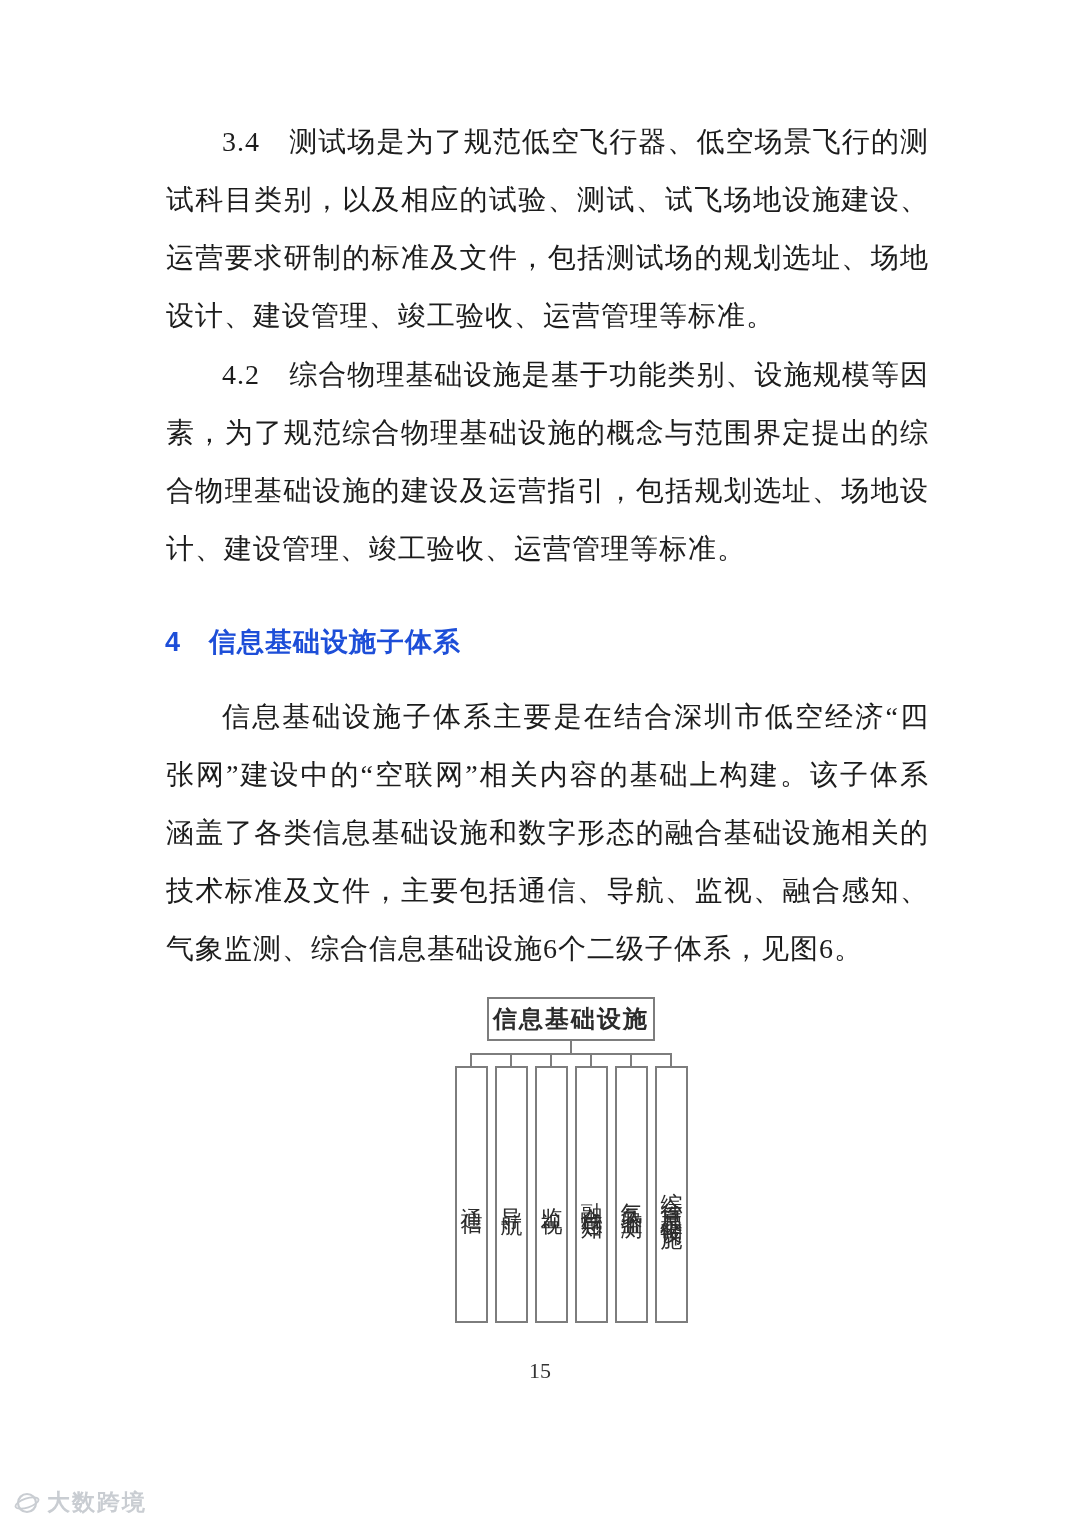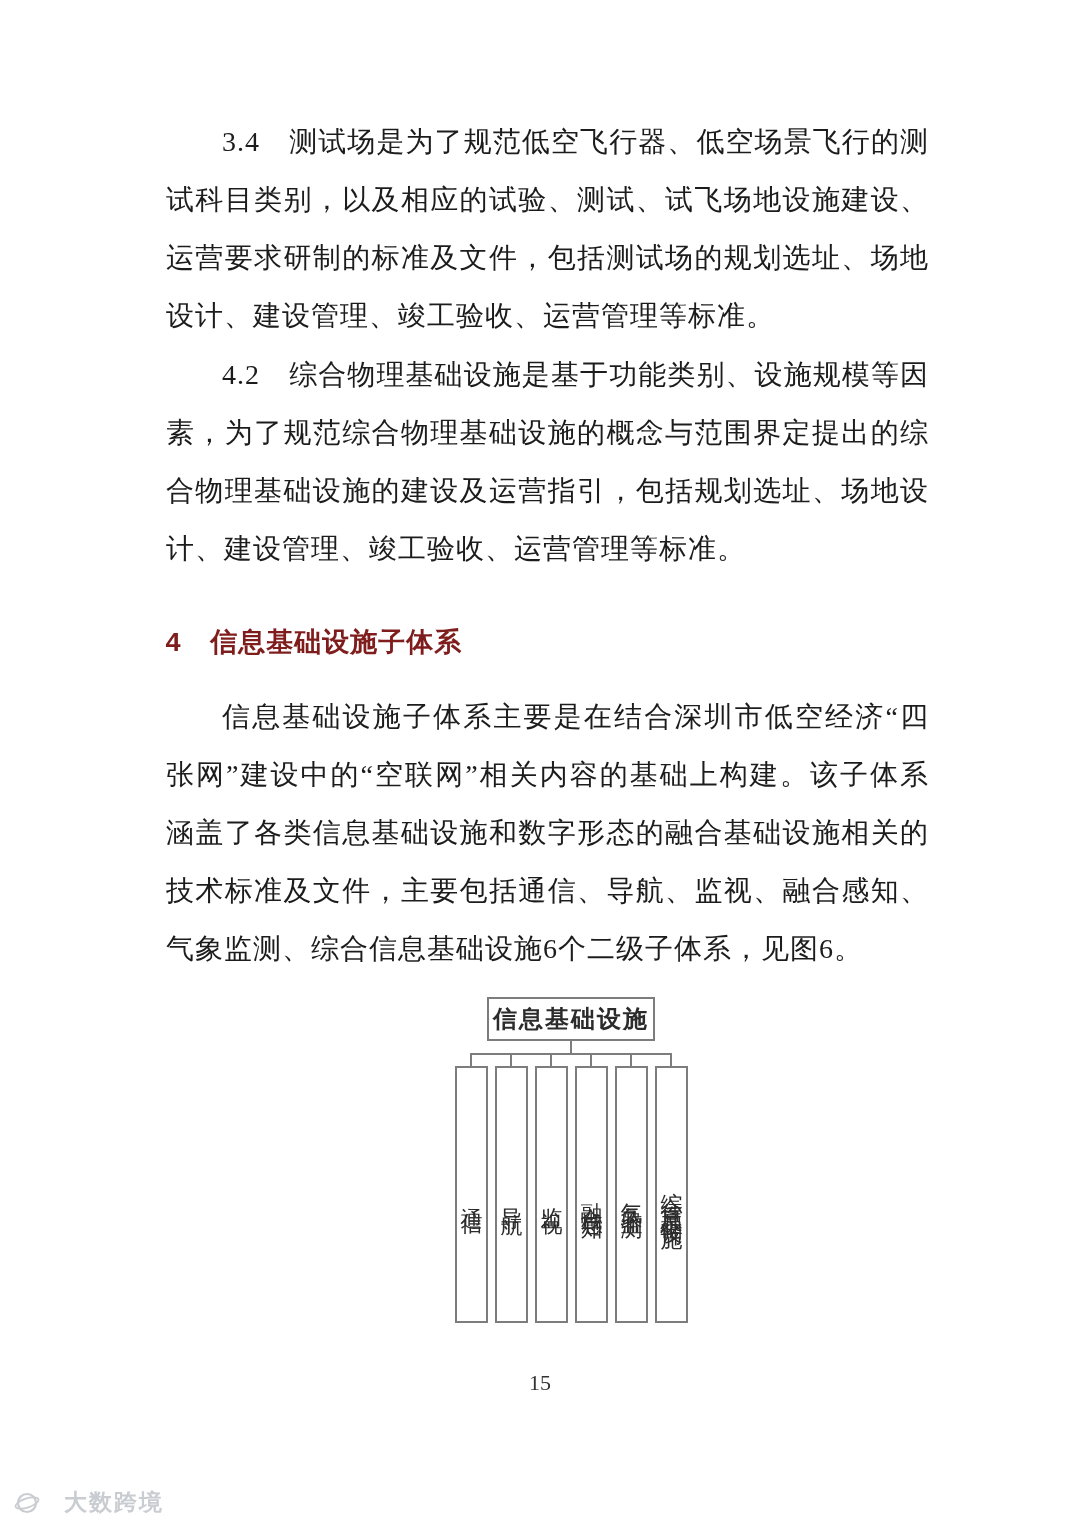--- a/index.html
+++ b/index.html
@@ -18,25 +18,25 @@
   .content p{
     margin:1px;
     font-size:28px;
     line-height:58px;
     text-align:justify;
     text-indent:2em;
     letter-spacing:1px;
   }
   h2.section-heading{
     margin:46px 0 28px 0;
-    font-family:Liberation Mono, monospace;
+    font-family:Liberation Sans, sans-serif;
     font-size:27px;
     font-weight:700;
     letter-spacing:1px;
-    color:#7f1d1d;
+    color:#1d4ed8;
   }
   
   .diagram{
     position:relative;
     width:916px;
     height:348px;
     margin-top:14px;
   }
   .root-box{
     position:absolute;
@@ -86,29 +86,29 @@
   .child-box.c3{left:575px}.child-box.c4{left:615px}.child-box.c5{left:655px}
   
   .figure-caption{
     margin-top:16px;
     text-align:center;
     font-size:25px;
     letter-spacing:1px;
     color:#1c1c1c;
   }
   .page-number{
-    margin-top:30px;
+    margin-top:18px;
     text-align:center;
     font-size:22px;
     color:#333;
   }
   .watermark{
     position:absolute;
     left:14px;bottom:8px;
-    display:flex;align-items:center;gap:24px;
+    display:flex;align-items:center;gap:7px;
     color:#c9cdd2;
     font-family:"Liberation Sans","DejaVu Sans",sans-serif;
     font-size:23px;
     font-weight:700;
     letter-spacing:2px;
     user-select:none;
   }
   .watermark svg{display:block;}
 </style>
 </head>

